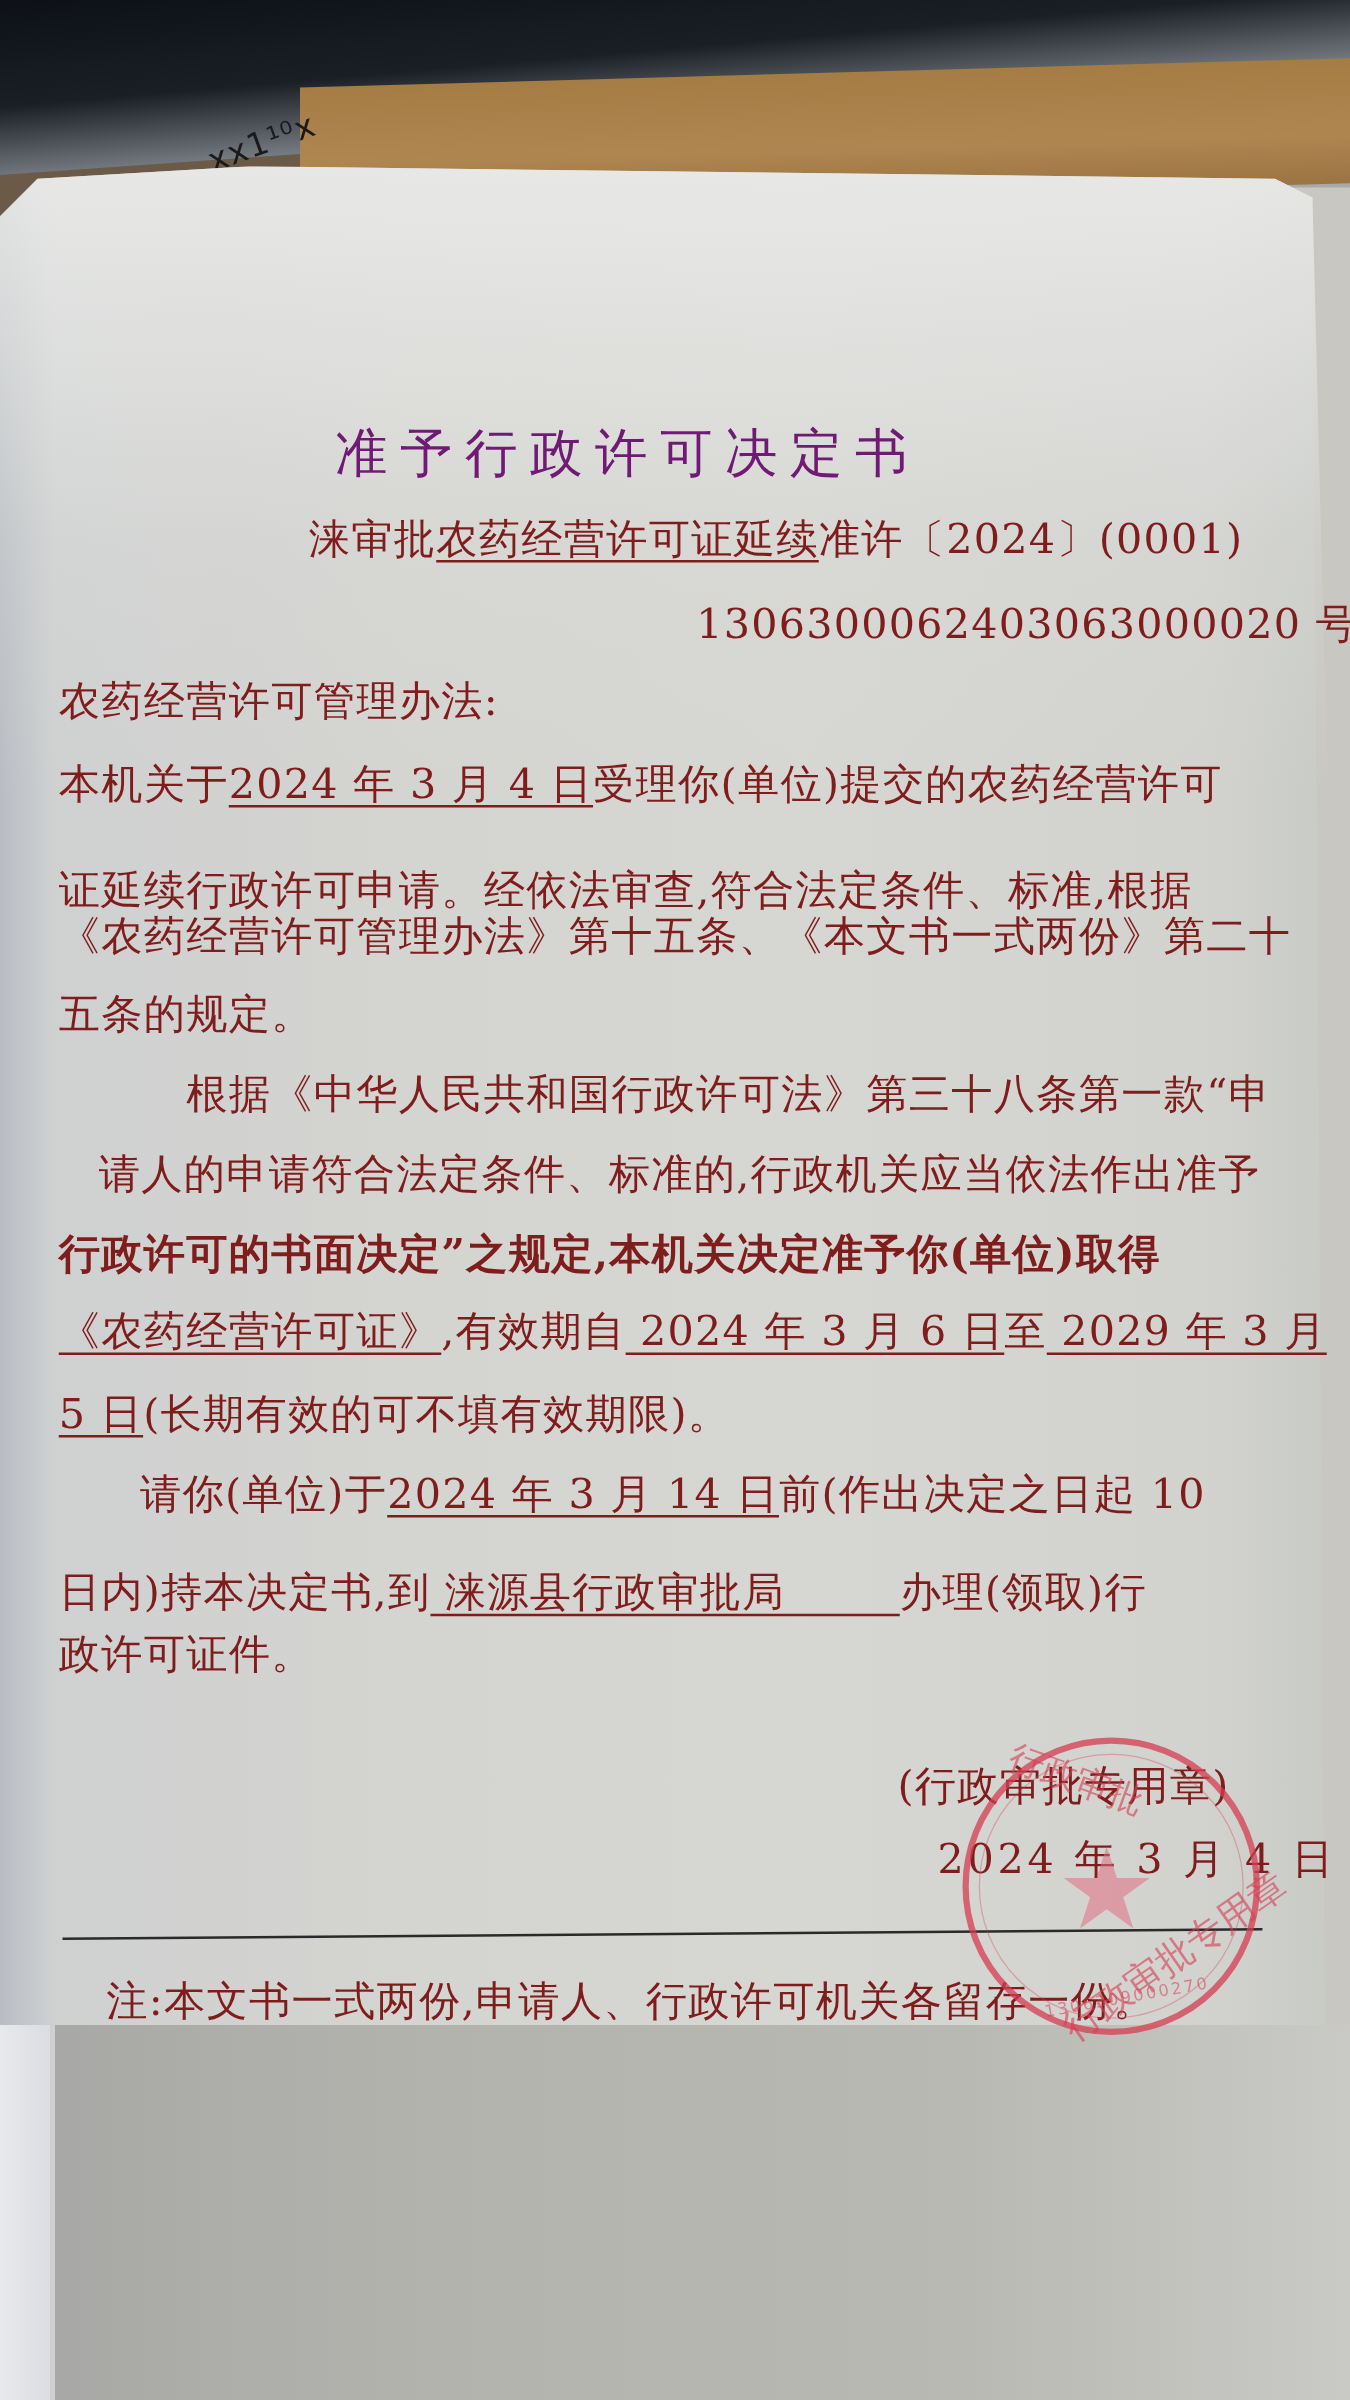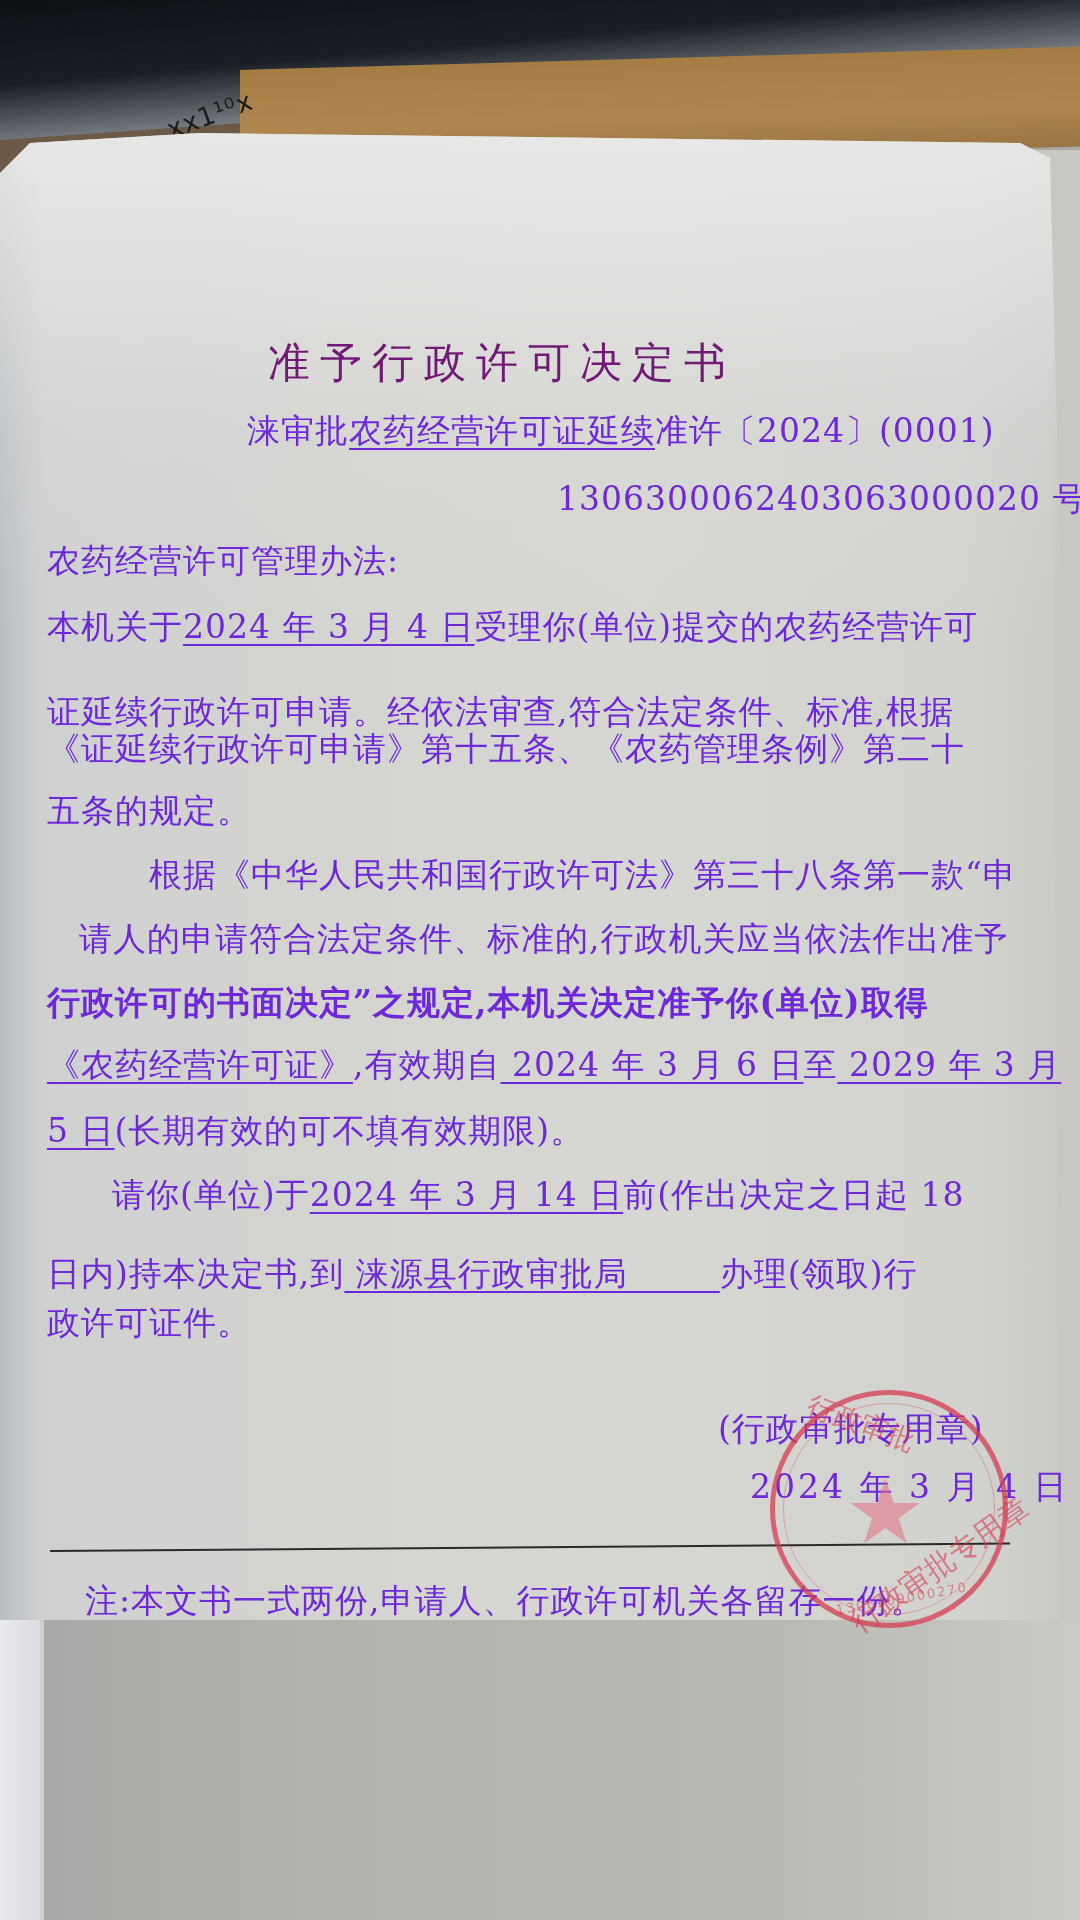--- a/index.html
+++ b/index.html
@@ -73,21 +73,21 @@
     }
     .bottom-shadow {
       position: absolute;
       left: 44px; top: 1620px;
       width: 1040px; height: 300px;
       background: linear-gradient(90deg, #a8a9a6 0%, #b3b3ae 30%, #b9b9b3 70%, #c9cac6 100%);
     }
 
     .doc-text {
       position: absolute;
-      color: #6d28d9;
+      color: #7f1d1d;
       font-size: 33px;
       line-height: 1;
       white-space: nowrap;
       letter-spacing: 1px;
     }
     .title {
       left: 268px; top: 342px;
       font-size: 42px;
       letter-spacing: 10px;
       color: #701a75;
@@ -179,35 +179,35 @@
   <span>涞审批</span><span class="u">农药经营许可证延续</span><span>准许〔2024〕(0001)</span>
 </div>
 <div class="doc-text" style="left:557px; top:482px;">1306300062403063000020 号</div>
 
 <div class="doc-text body-line" style="top:544px;">农药经营许可管理办法:</div>
 
 <div class="doc-text body-line" style="top:610px;">
   <span>本机关于</span><span class="u">2024 年 3 月 4 日</span><span>受理你(单位)提交的农药经营许可</span>
 </div>
 <div class="doc-text body-line" style="top:695px;text-align:right;">证延续行政许可申请。经依法审查,符合法定条件、标准,根据</div>
-<div class="doc-text body-line" style="top:732px;">《证延续行政许可申请》第十五条、《农药管理条例》第二十</div>
+<div class="doc-text body-line" style="top:732px;">《农药经营许可管理办法》第十五条、《本文书一式两份》第二十</div>
 <div class="doc-text body-line" style="top:794px;">五条的规定。</div>
 
 <div class="doc-text" style="left:112px; top:858px;margin-left:37px;">根据《中华人民共和国行政许可法》第三十八条第一款“申</div>
 <div class="doc-text body-line" style="top:922px;margin-left:32px;">请人的申请符合法定条件、标准的,行政机关应当依法作出准予</div>
 <div class="doc-text body-line" style="top:986px;font-weight:bold;">行政许可的书面决定”之规定,本机关决定准予你(单位)取得</div>
 <div class="doc-text body-line" style="top:1048px;">
   <span class="u">《农药经营许可证》</span><span>,有效期自</span><span class="u"> 2024 年 3 月 6 日</span><span>至</span><span class="u"> 2029 年 3 月</span>
 </div>
 <div class="doc-text body-line" style="top:1114px;">
   <span class="u">5 日</span><span>(长期有效的可不填有效期限)。</span>
 </div>
 
 <div class="doc-text" style="left:112px; top:1178px;">
-  <span>请你(单位)于</span><span class="u">2024 年 3 月 14 日</span><span>前(作出决定之日起 18</span>
+  <span>请你(单位)于</span><span class="u">2024 年 3 月 14 日</span><span>前(作出决定之日起 10</span>
 </div>
 <div class="doc-text body-line" style="top:1242px;margin-top:15px;">
   <span>日内)持本决定书,到</span><span class="u" style="white-space:pre;"> 涞源县行政审批局        </span><span>办理(领取)行</span>
 </div>
 <div class="doc-text body-line" style="top:1306px;">政许可证件。</div>
 
 <div class="doc-text" style="left:718px; top:1412px;">(行政审批专用章)</div>
 <div class="doc-text" style="left:750px; top:1470px; letter-spacing:3px;">2024 年 3 月 4 日</div>
 
 <div class="rule"></div>

